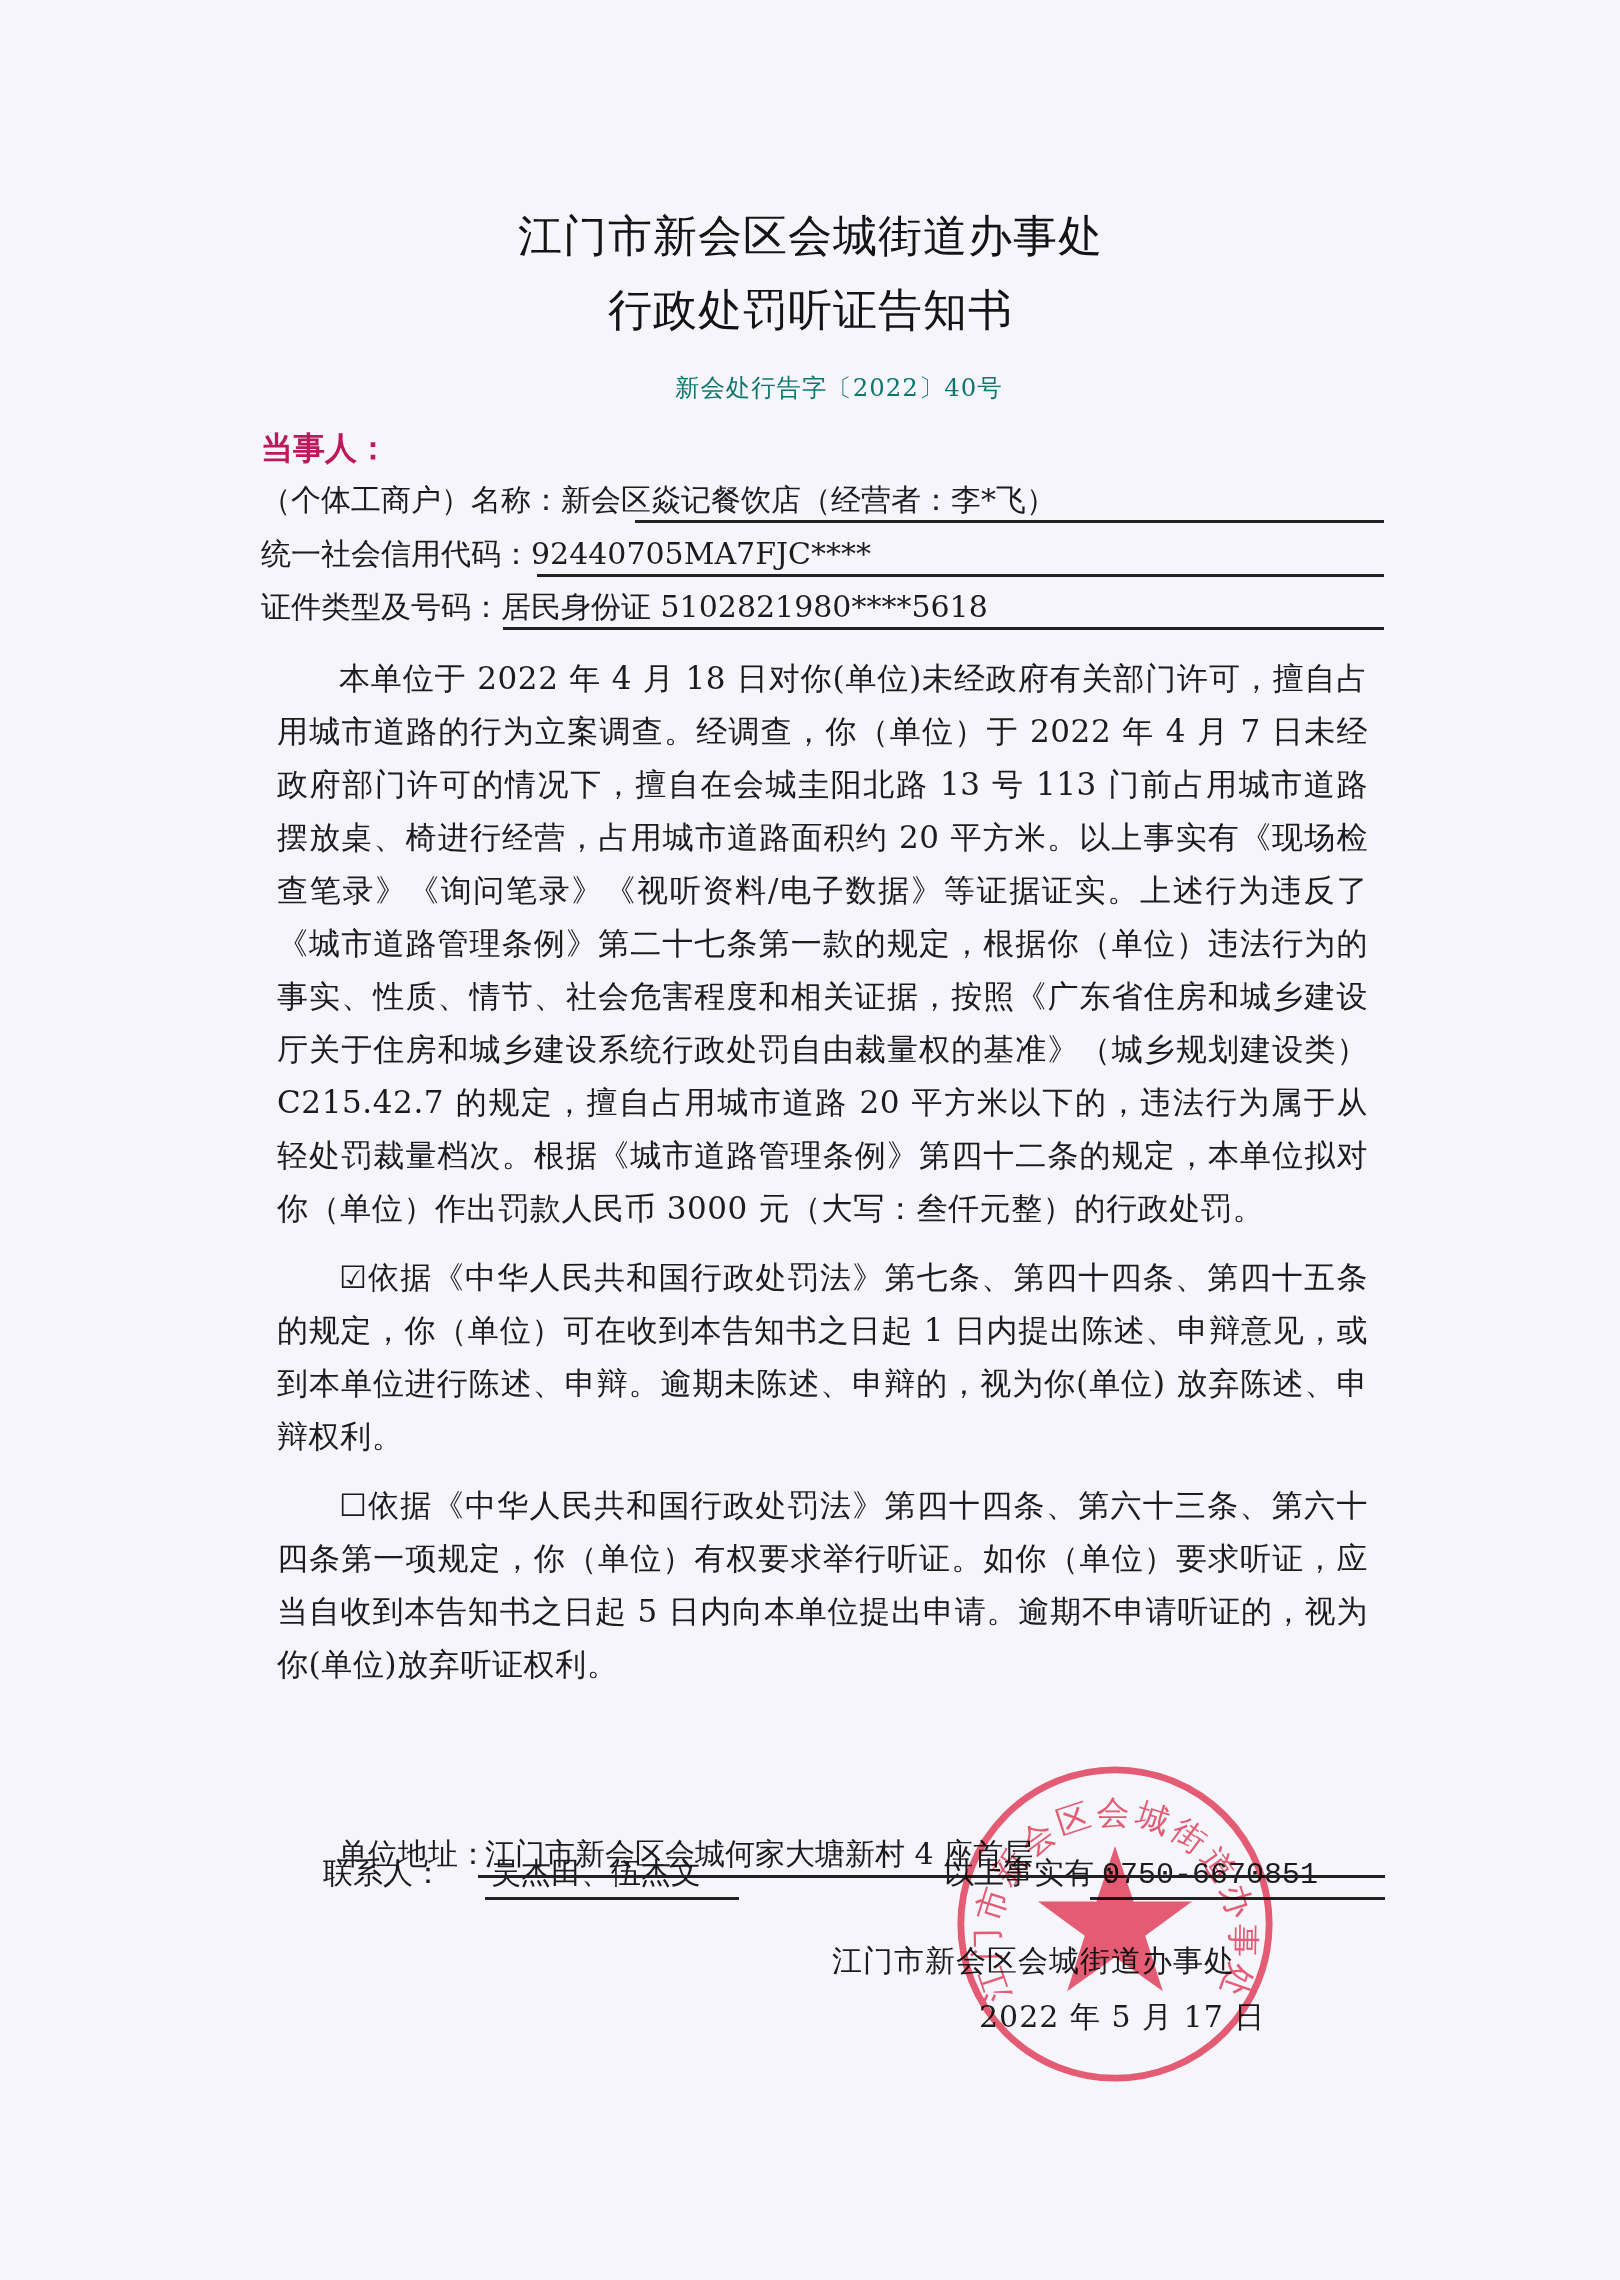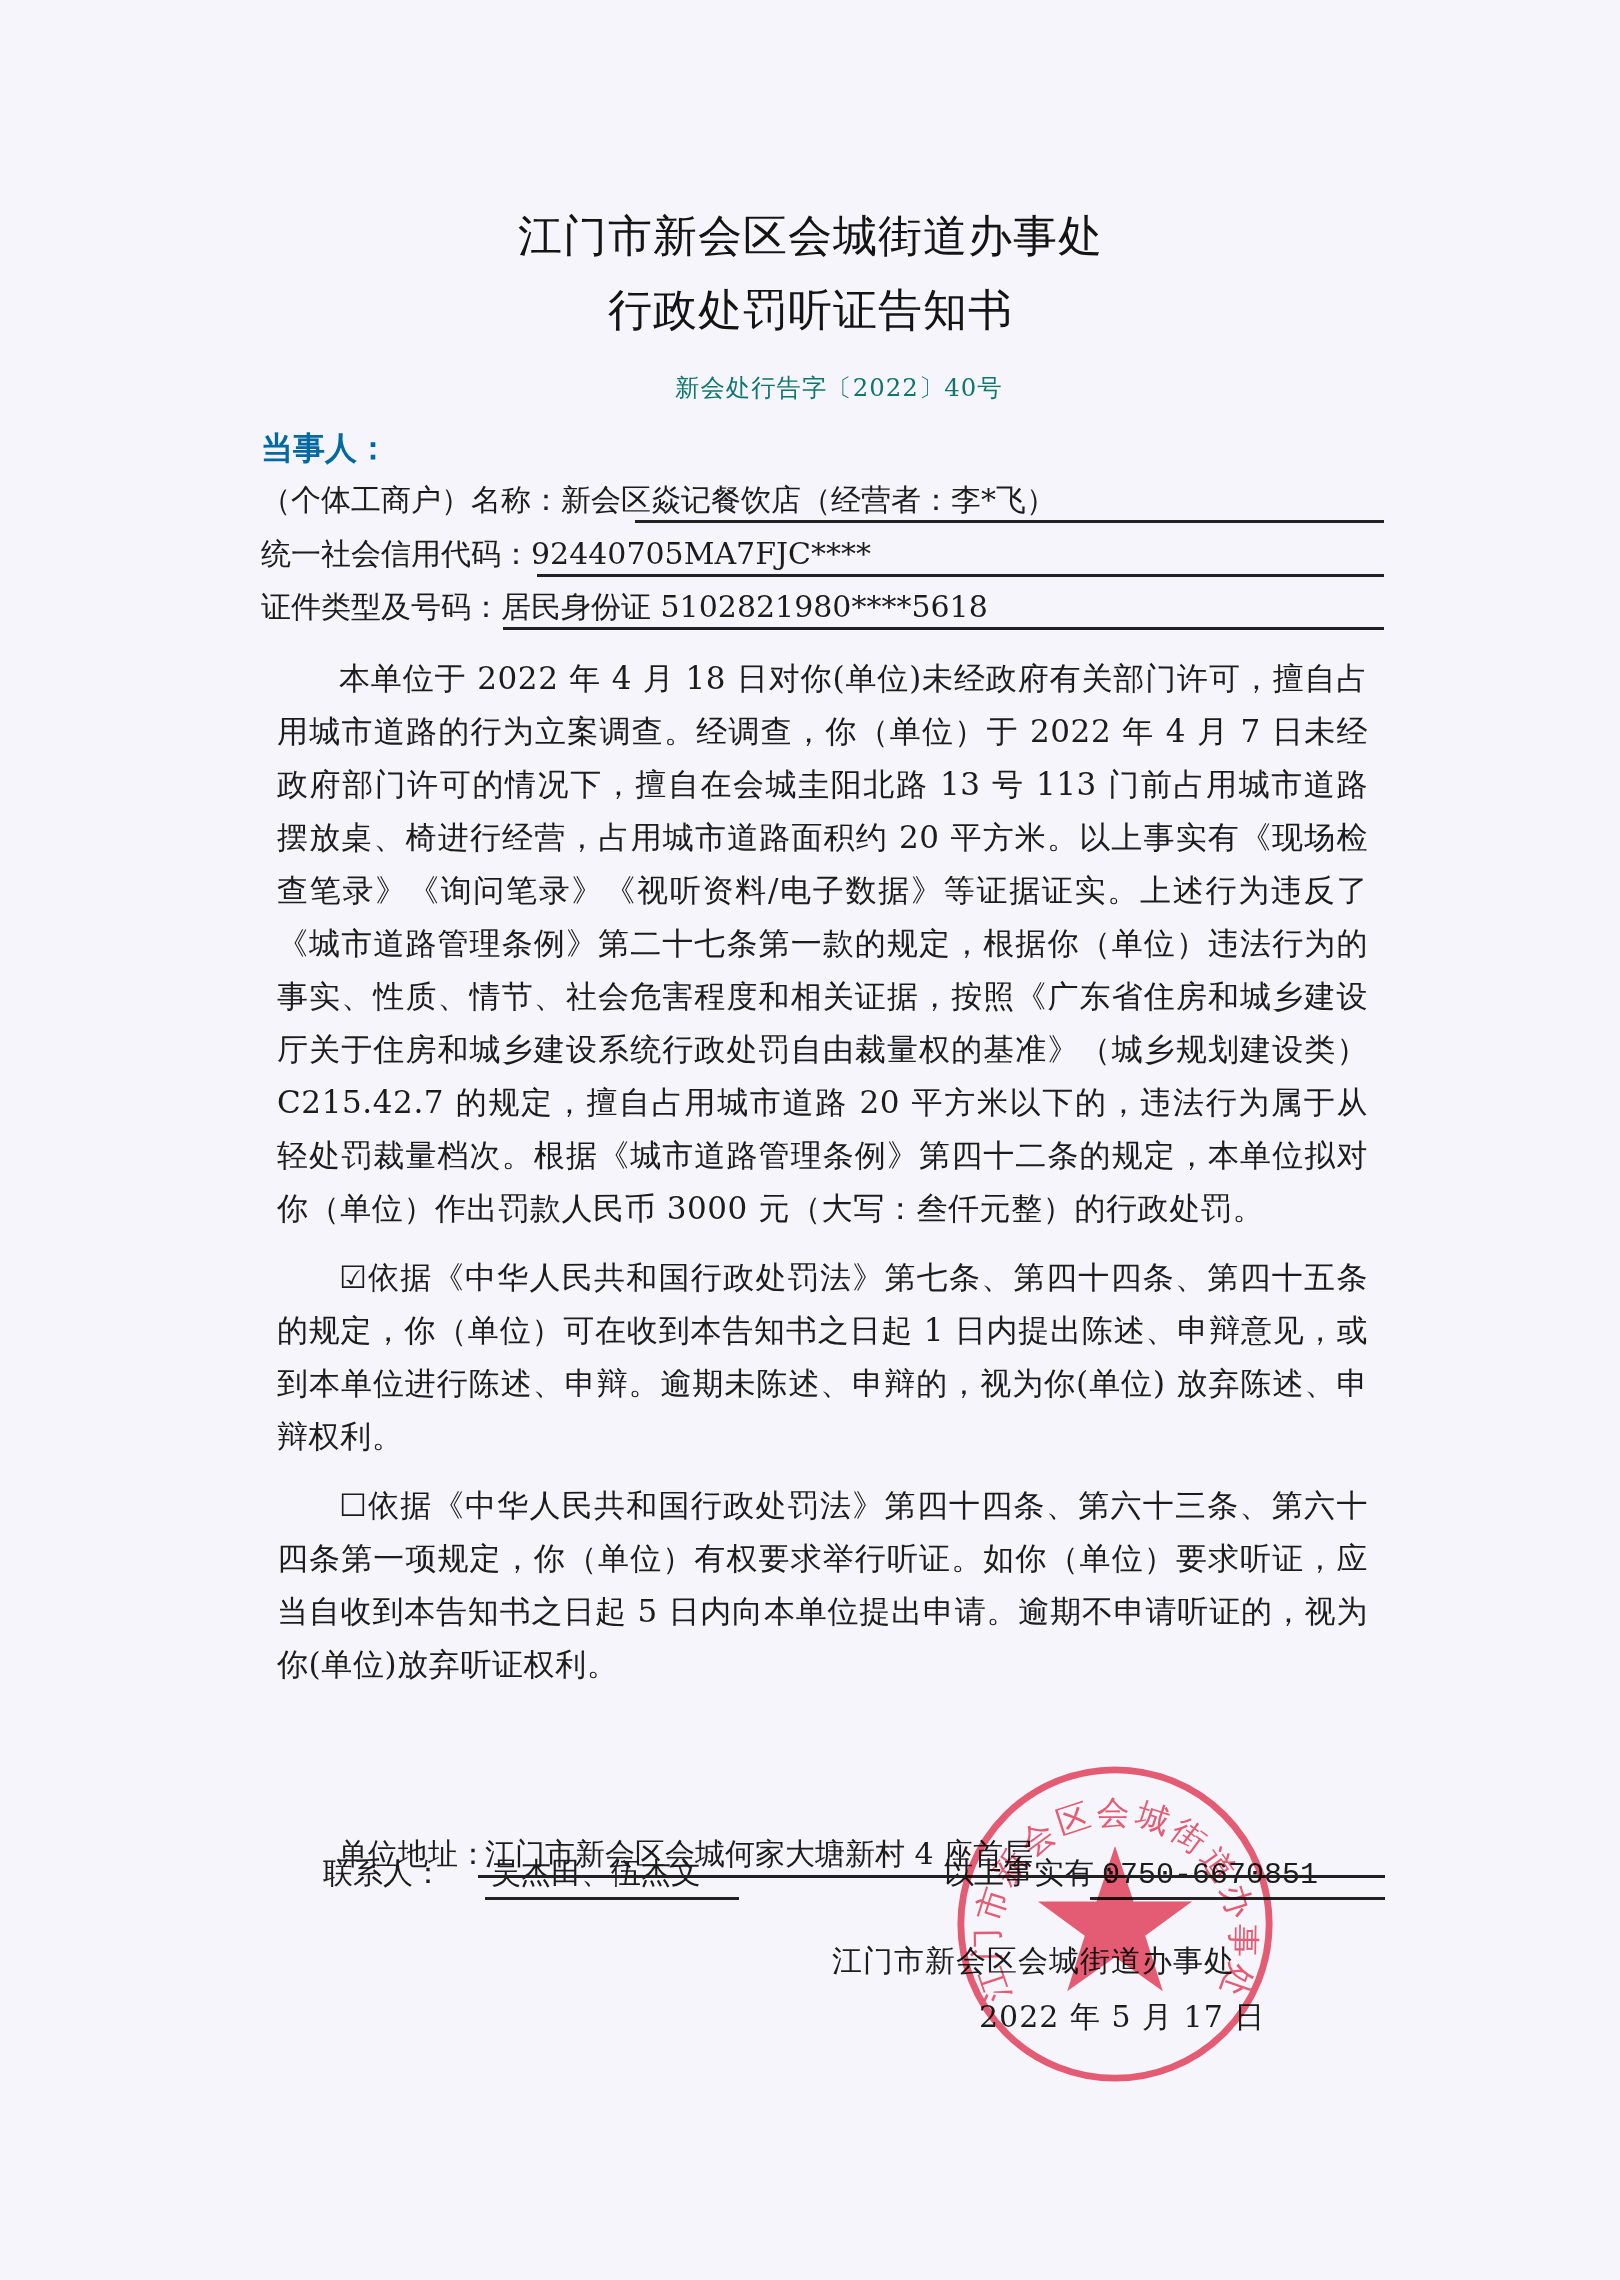--- a/index.html
+++ b/index.html
@@ -15,21 +15,21 @@
     font-family:"DejaVu Sans", "Liberation Sans", sans-serif;
     font-size:44px; letter-spacing:1px; color:#141414;
   }
   .title.l1 { top:207px; }
   .title.l2 { top:281px; }
   .docno {
     position:absolute; left:675px; top:372px; font-size:24.4px; letter-spacing:1px; color:#0f766e;
   }
   .party-label {
     position:absolute; left:261px; top:427px; font-size:32px; font-weight:bold;
-    font-family:"DejaVu Sans", "Liberation Sans", sans-serif; color:#0369a1;
+    font-family:"DejaVu Sans", "Liberation Sans", sans-serif; color:#be185d;
   }
   .field {
     position:absolute; left:261px; font-size:30px; height:43px; line-height:43px; white-space:nowrap;
     width:1123px;
   }
   .field .lbl { display:inline-block;text-align:right; }
   .field .val { display:inline-block; }
   .field .uline {
     position:absolute; bottom:-2px; height:2.9px; background:#222; right:0;
   }

